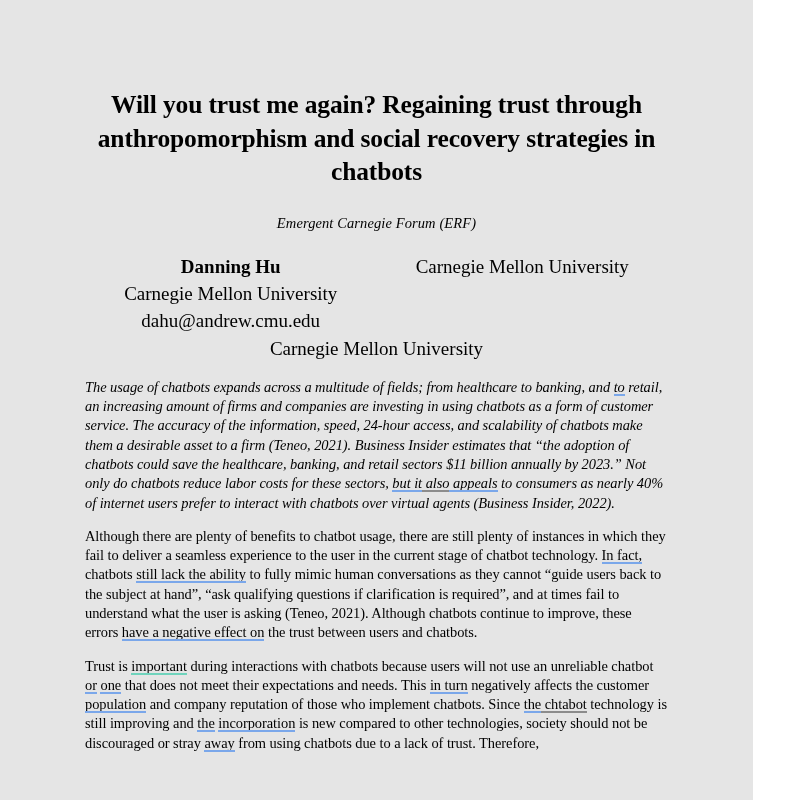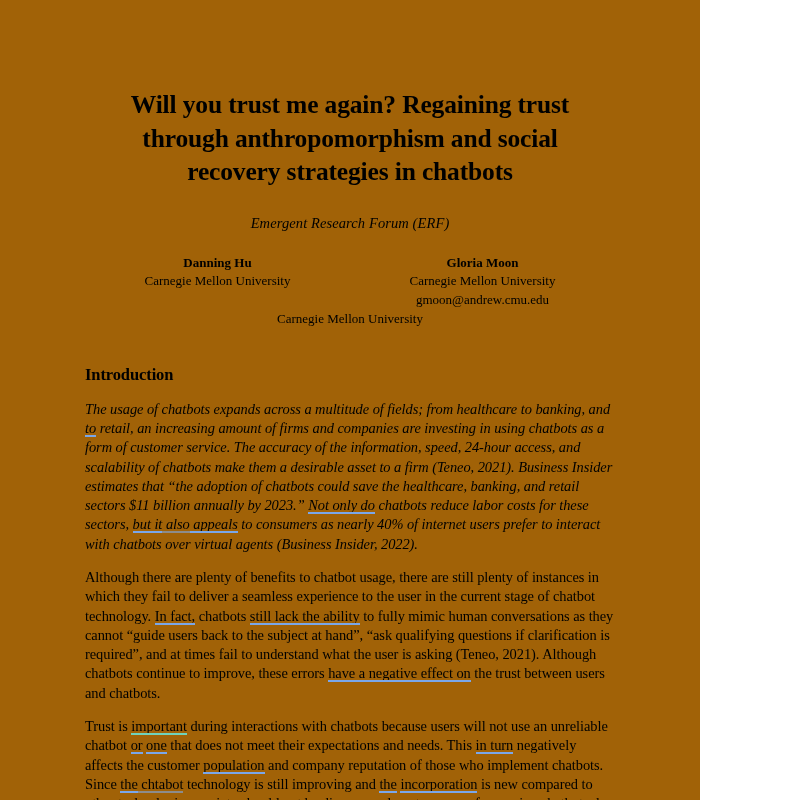--- a/index.html
+++ b/index.html
@@ -8,23 +8,23 @@
     background: #ffffff;
   }
   body {
     width: 800px;
     height: 800px;
     overflow: hidden;
     font-family: "Liberation Serif", "DejaVu Serif", serif;
     color: #000000;
   }
   .page {
-    width: 700px;
+    width: 753px;
     height: 800px;
-    background: #a16207;
+    background: #e5e5e5;
     box-sizing: border-box;
     padding: 88px 85px 0 85px;
     position: relative;
   }
 
   
   .doc-title {
     font-size: 25.5px;
     font-weight: bold;
     text-align: center;
@@ -49,21 +49,21 @@
   }
   .author-row {
     display: flex;
     justify-content: center;
   }
   .author-row.two > .author {
     width: 50%;
   }
   .author {
     text-align: center;
-    font-size: 13px;
+    font-size: 19px;
     line-height: 1.42;
   }
   .author-name {
     font-weight: bold;
     display: block;
   }
   .author-affil { display: block; }
   .author-email { display: block; }
   .author-row.single {
     margin-top: 1px;
@@ -107,45 +107,43 @@
   .mk-vocab::after   { background: #6fd3bc; }
   .mk-spell::after   { background: #8c8c8c; }
 </style>
 </head>
 <body>
 
 <div class="page">
 
   <h1 class="doc-title">Will you trust me again? Regaining trust through anthropomorphism and social recovery strategies in chatbots</h1>
 
-  <div class="doc-subtitle">Emergent Research Forum (ERF)</div>
+  <div class="doc-subtitle">Emergent Carnegie Forum (ERF)</div>
 
   <div class="authors">
 
     <div class="author-row two">
       <div class="author">
         <span class="author-name">Danning Hu</span>
         <span class="author-affil">Carnegie Mellon University</span>
+        <span class="author-email">dahu@andrew.cmu.edu</span>
       </div>
       <div class="author">
-        <span class="author-name">Gloria Moon</span>
         <span class="author-affil">Carnegie Mellon University</span>
-        <span class="author-email">gmoon@andrew.cmu.edu</span>
       </div>
     </div>
 
     <div class="author-row single">
       <div class="author">
         <span class="author-affil">Carnegie Mellon University</span>
       </div>
     </div>
 
   </div>
 
-  <h2 class="section-heading">Introduction</h2>
 
   <p class="para first"><span>The usage of chatbots expands across a multitude of fields; from healthcare to banking, and </span><span class="mk mk-grammar">to</span><span> retail, an increasing amount of firms and companies are investing in using chatbots as a form of customer service. The accuracy of the information, speed, 24-hour access, and scalability of chatbots make them a desirable asset to a firm (Teneo, 2021). Business Insider estimates that “the adoption of chatbots could save the healthcare, banking, and retail sectors $11 billion annually by 2023.” </span><span class="mk mk-grammar">Not only do</span><span> chatbots reduce labor costs for these sectors, </span><span class="mk mk-grammar">but it</span><span class="mk mk-spell"> also</span><span class="mk mk-grammar"> appeals</span><span> to consumers as nearly 40% of internet users prefer to interact with chatbots over virtual agents (Business Insider, 2022).</span></p>
 
   <p class="para"><span>Although there are plenty of benefits to chatbot usage, there are still plenty of instances in which they fail to deliver a seamless experience to the user in the current stage of chatbot technology. </span><span class="mk mk-grammar">In fact,</span><span> chatbots </span><span class="mk mk-grammar">still lack the ability</span><span> to fully mimic human conversations as they cannot “guide users back to the subject at hand”, “ask qualifying questions if clarification is required”, and at times fail to understand what the user is asking (Teneo, 2021). Although chatbots continue to improve, these errors </span><span class="mk mk-grammar">have a negative effect on</span><span> the trust between users and chatbots.</span></p>
 
   <p class="para"><span>Trust is </span><span class="mk mk-vocab">important</span><span> during interactions with chatbots because users will not use an unreliable chatbot </span><span class="mk mk-grammar">or</span><span> </span><span class="mk mk-grammar">one</span><span> that does not meet their expectations and needs. This </span><span class="mk mk-grammar">in turn</span><span> negatively affects the customer </span><span class="mk mk-grammar">population</span><span> and company reputation of those who implement chatbots. Since </span><span class="mk mk-grammar">the</span><span class="mk mk-spell"> chtabot</span><span> technology is still improving and </span><span class="mk mk-grammar">the</span><span> </span><span class="mk mk-grammar">incorporation</span><span> is new compared to other technologies, society should not be discouraged or stray </span><span class="mk mk-grammar">away</span><span> from using chatbots due to a lack of trust. Therefore, </span></p>
 
 </div>
 
 </body></html>

